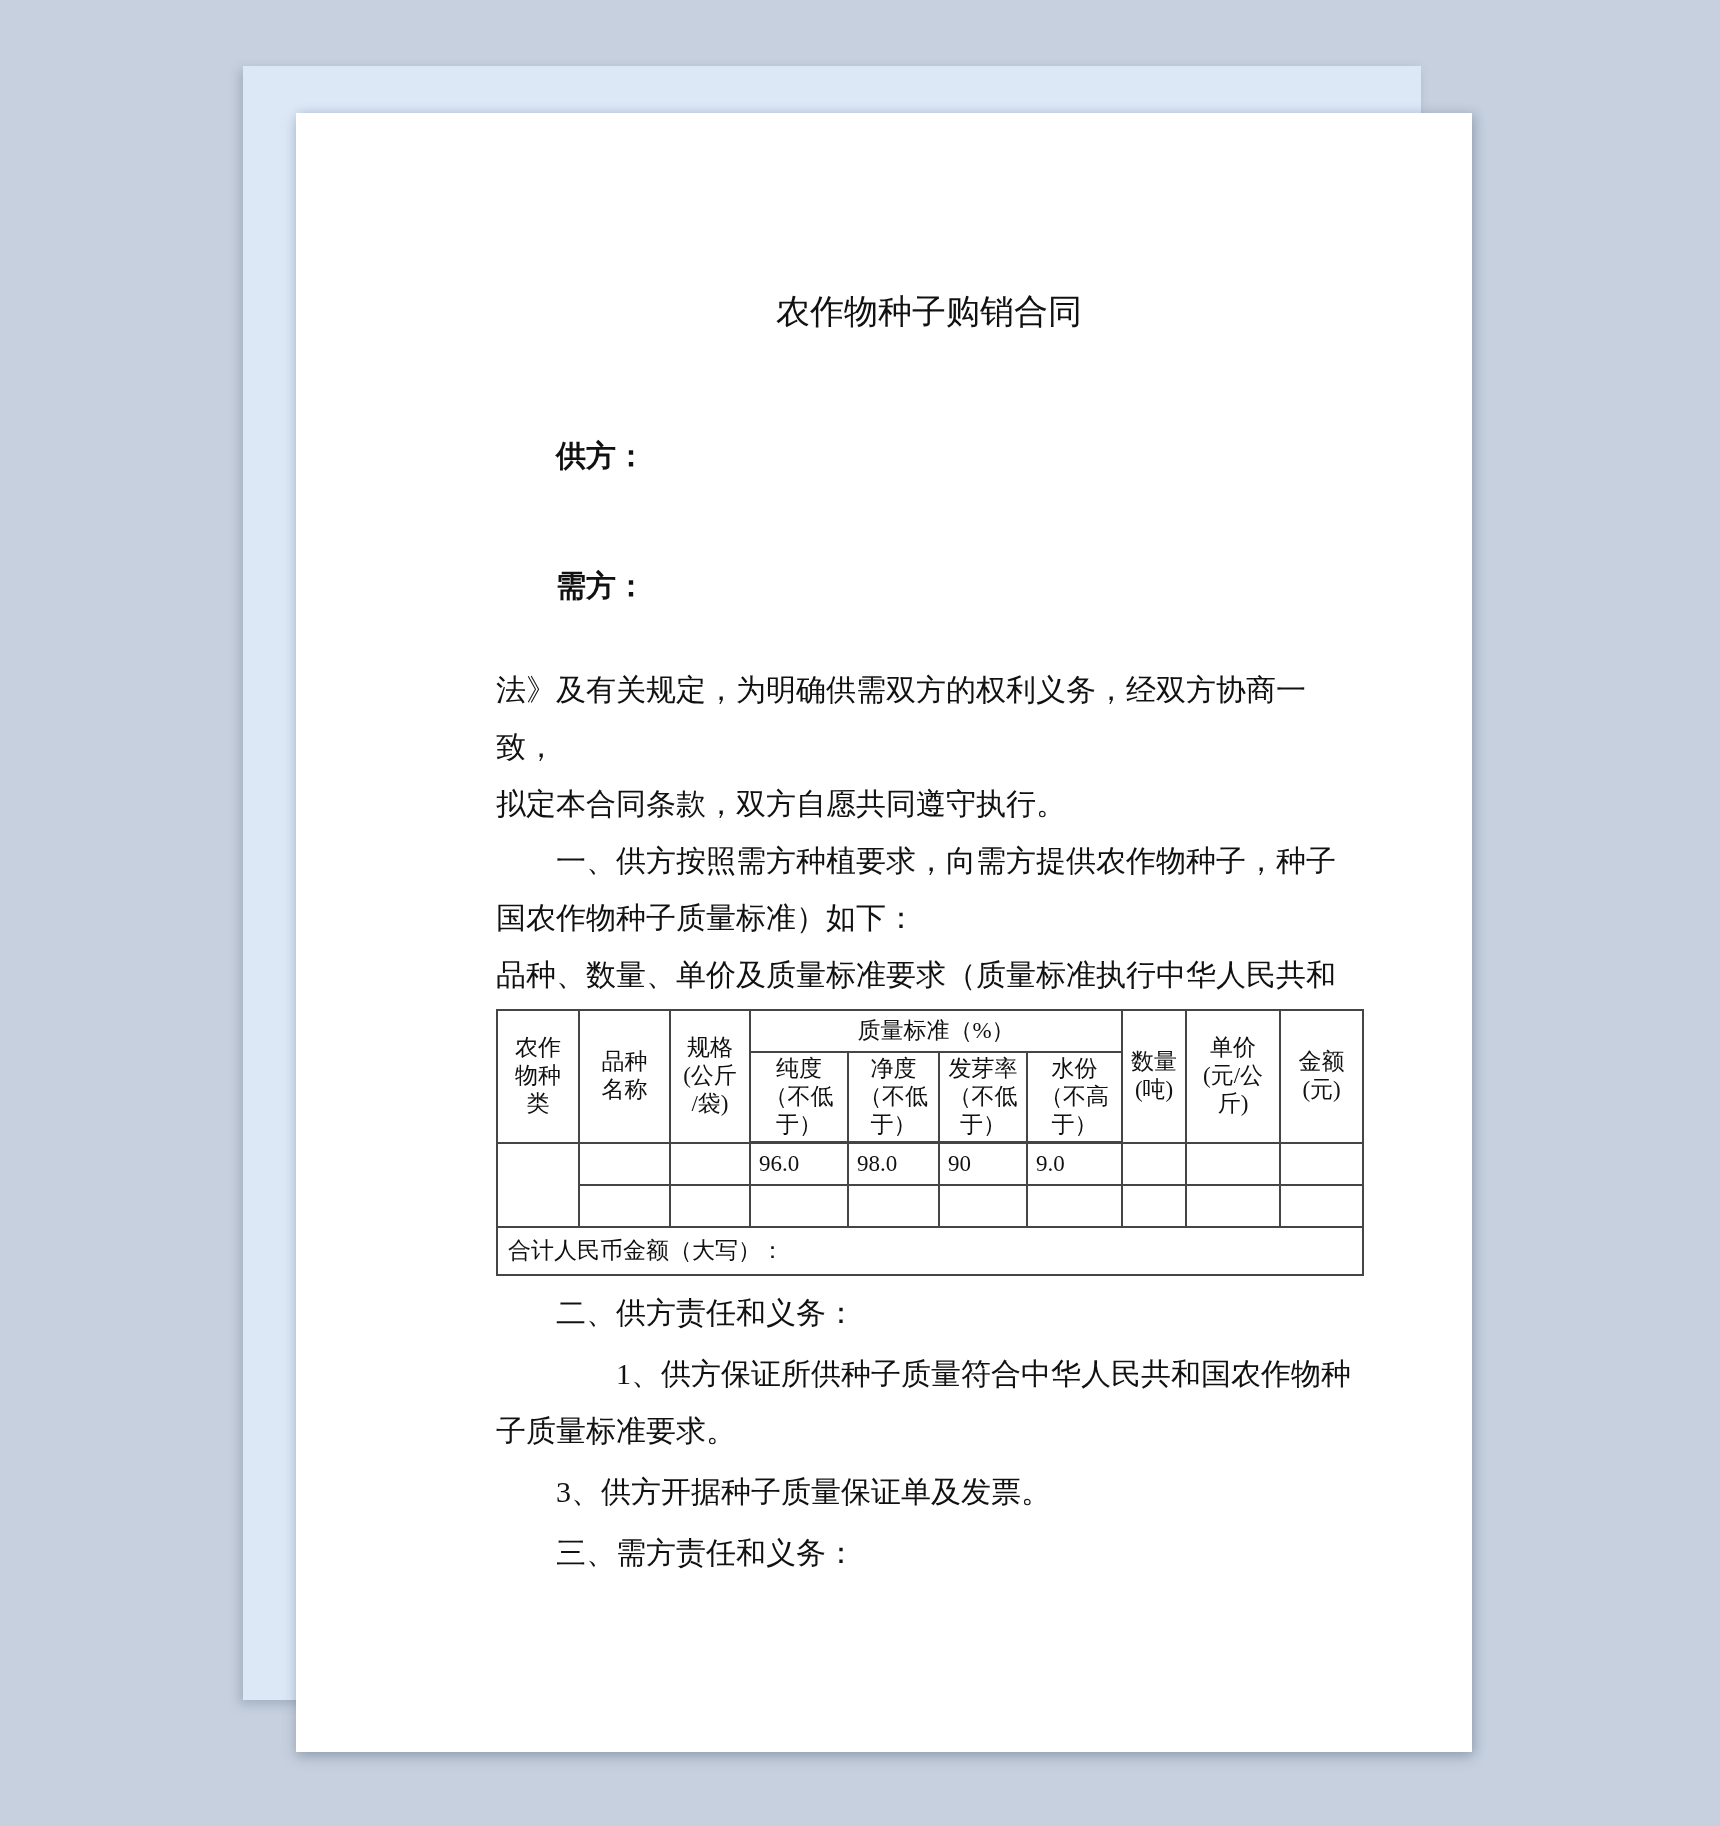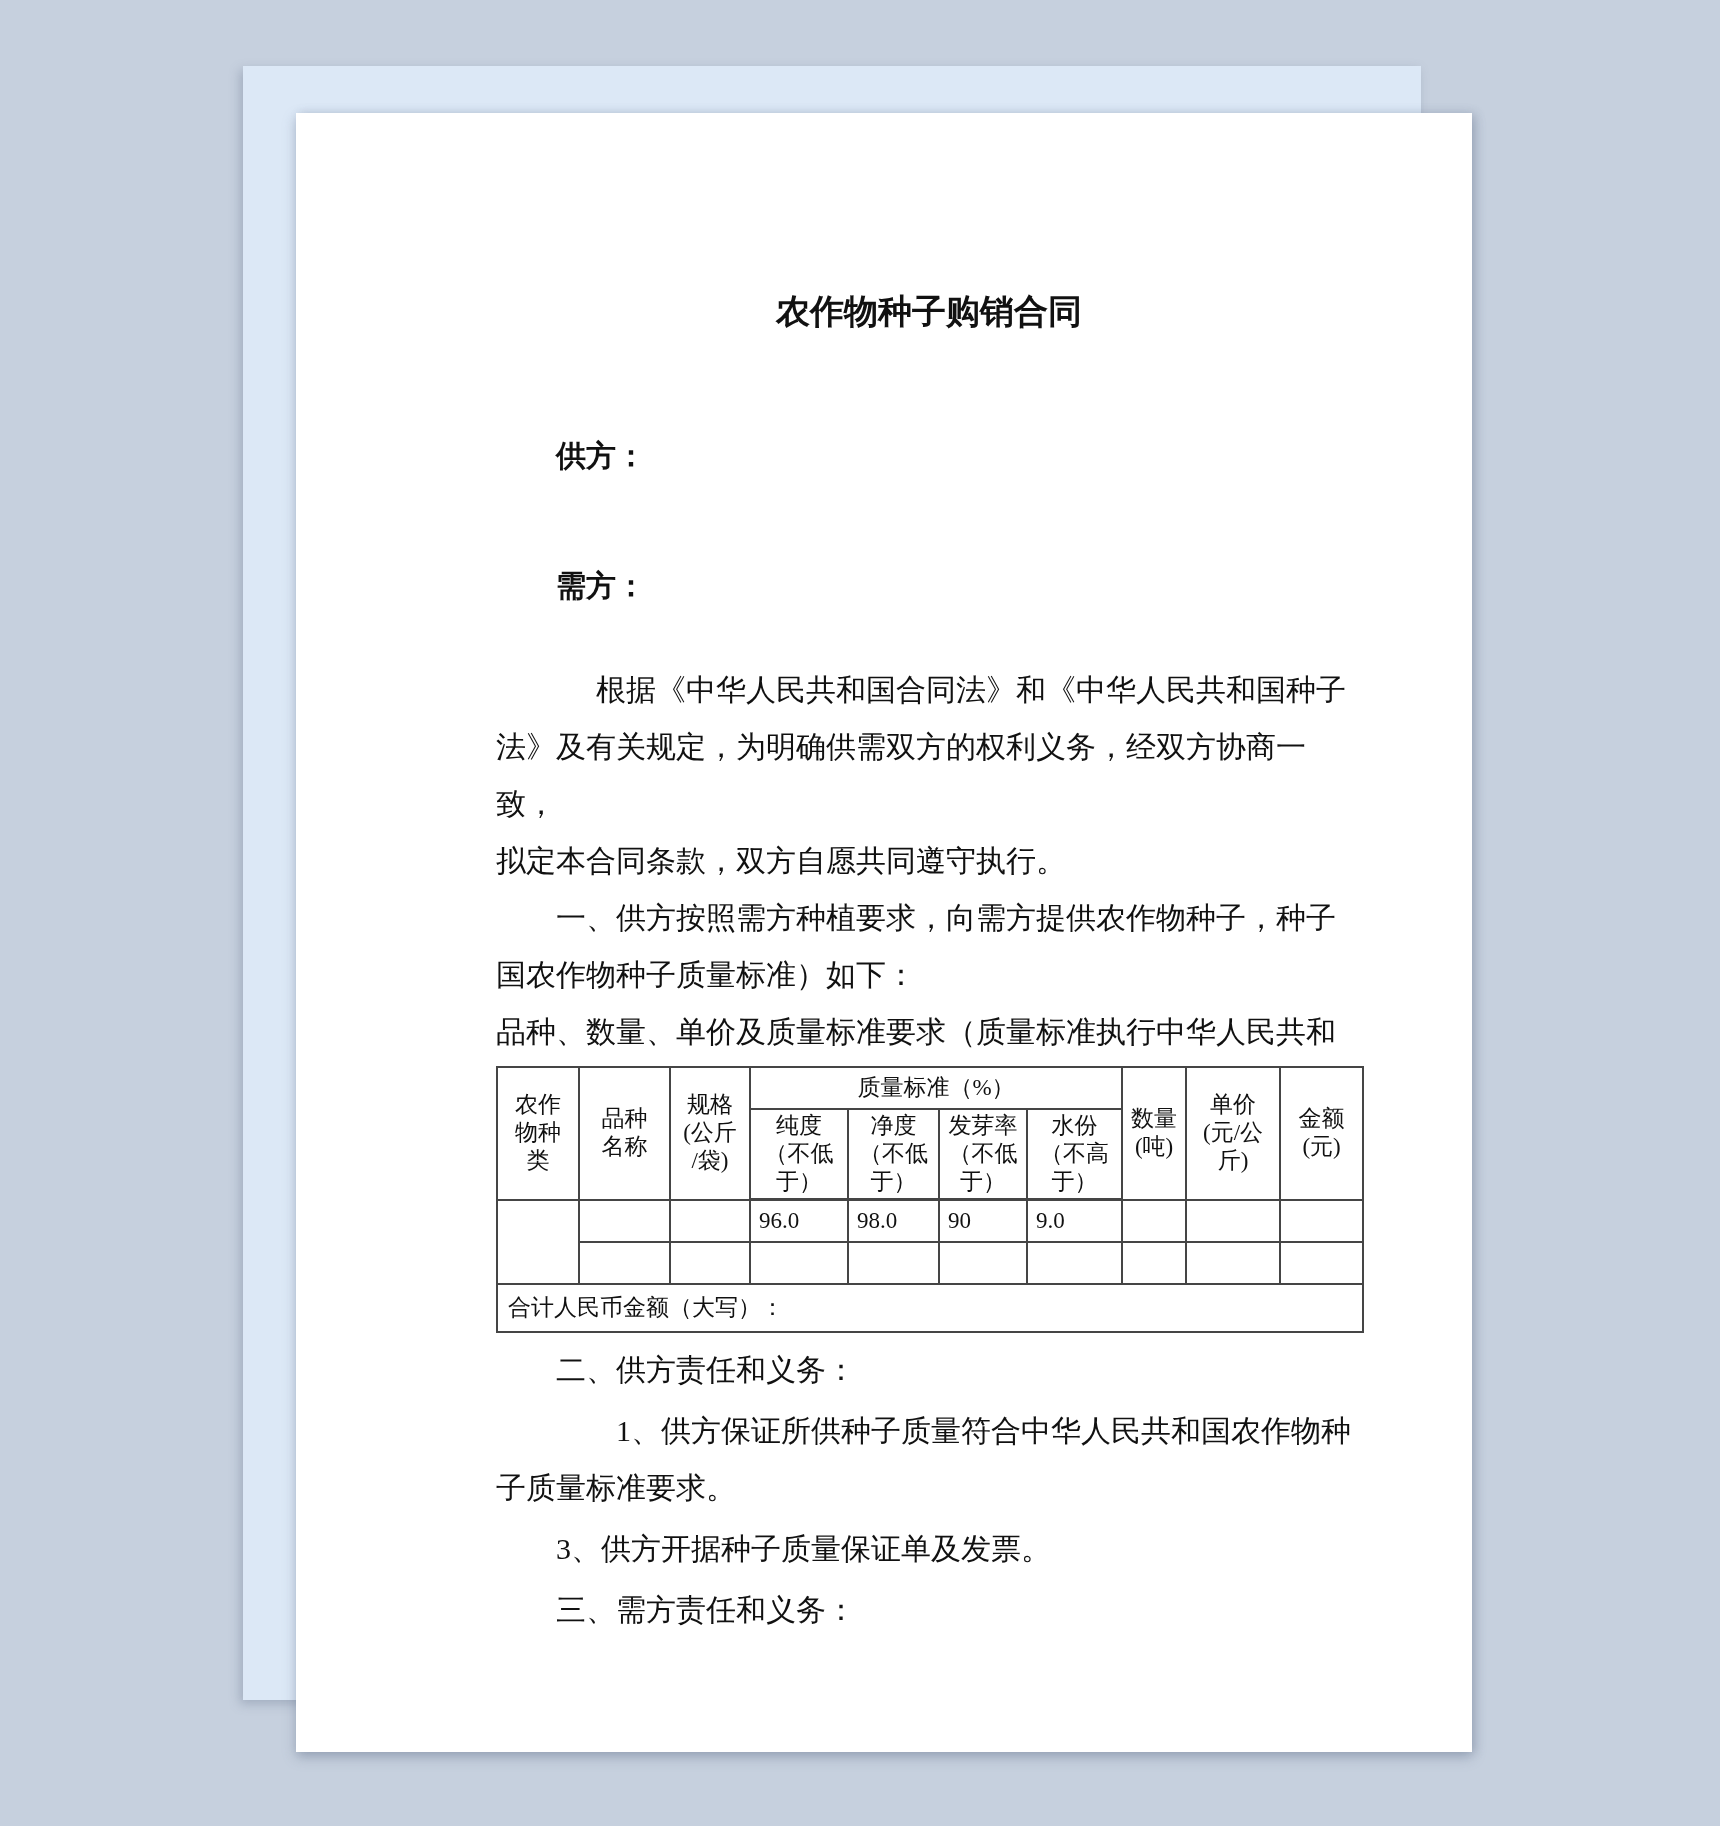--- a/index.html
+++ b/index.html
@@ -25,21 +25,21 @@
     box-shadow:-3px 4px 10px rgba(95,110,135,.35);
   }
   .page{
     position:absolute;left:296px;top:113px;width:1176px;height:1639px;
     background:var(--page-bg,#fff);
     box-shadow:0 5px 12px rgba(95,110,135,.4), 4px 0 9px rgba(95,110,135,.22);
   }
   .content{position:absolute;left:200px;top:0;width:866px;}
   .doc-title{
     margin-top:175px;
-    font-size:34px;line-height:48px;font-weight:700;
+    font-size:34px;line-height:48px;font-weight:400;
     text-align:center;
   }
   .party{font-size:30px;line-height:40px;font-weight:bold;padding-left:60px;}
   .party.supplier{margin-top:100px;}
   .party.buyer{margin-top:90px;}
   .line{font-size:30px;line-height:57px;font-weight:400;}
   .bold{font-weight:normal;}
   .ind2{padding-left:60px;}
   .ind3{padding-left:100px;}
   .ind4{padding-left:120px;}
@@ -79,21 +79,20 @@
 
   <div class="page">
     <div class="content">
 
       <h1 class="doc-title">农作物种子购销合同</h1>
 
       <p class="party supplier">供方：</p>
       <p class="party buyer">需方：</p>
 
       <div class="intro">
-        <p class="line ind3">根据《中华人民共和国合同法》和《中华人民共和国种子</p>
         <p class="line">法》及有关规定，为明确供需双方的权利义务，经双方协商一致，</p>
         <p class="line">拟定本合同条款，双方自愿共同遵守执行。</p>
       </div>
 
       <div>
         <p class="line bold ind2">一、供方按照需方种植要求，向需方提供农作物种子，种子</p>
         <p class="line bold">国农作物种子质量标准）如下：</p>
         <p class="line bold">品种、数量、单价及质量标准要求（质量标准执行中华人民共和</p>
       </div>
 

